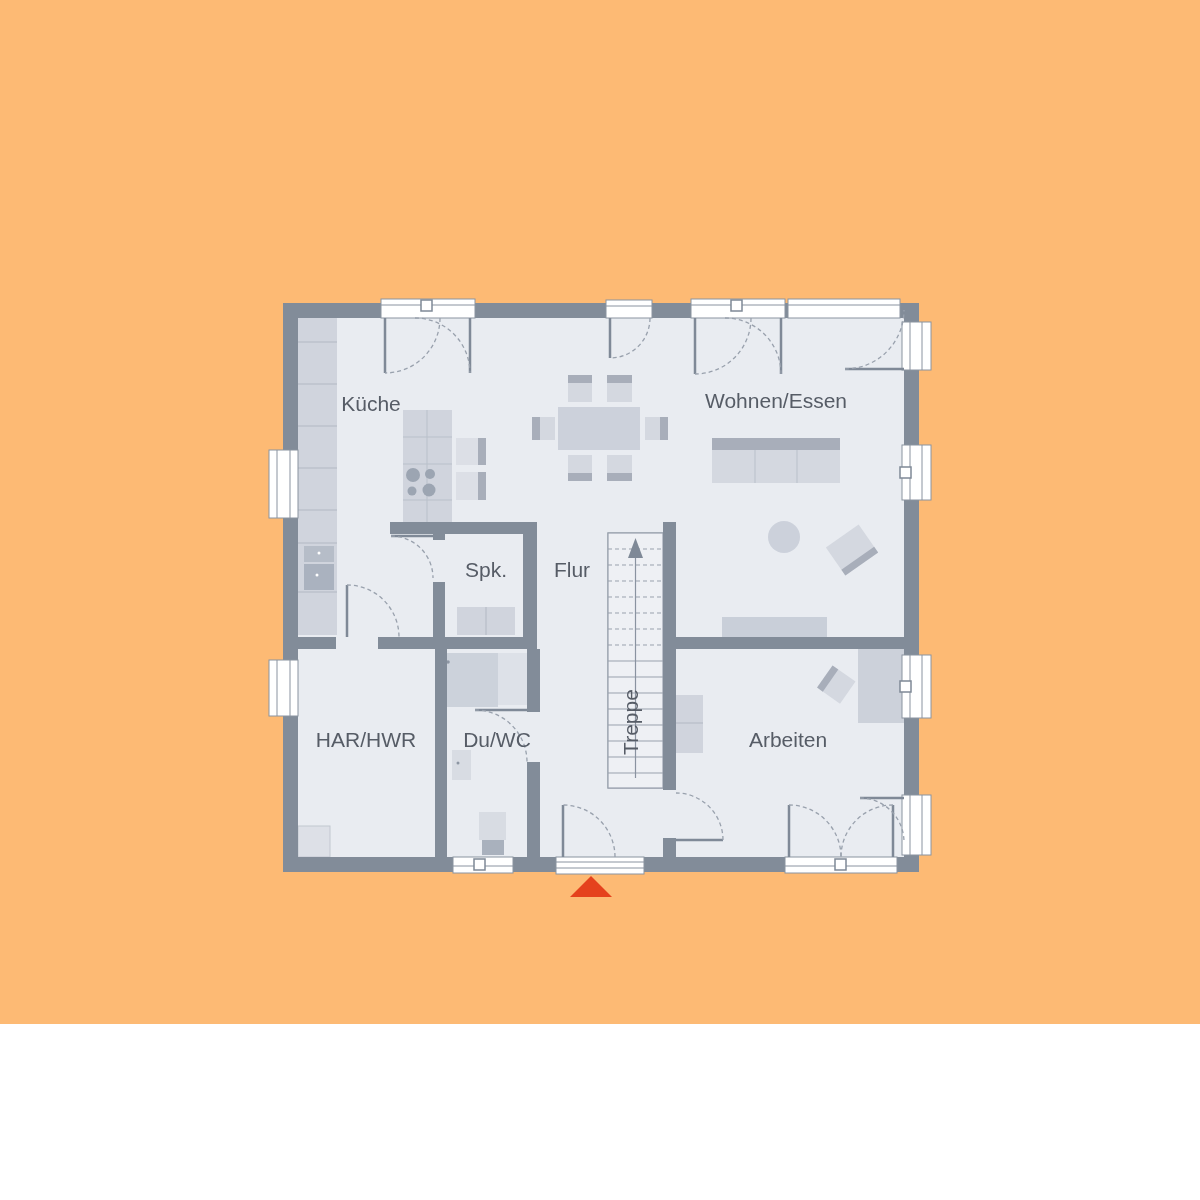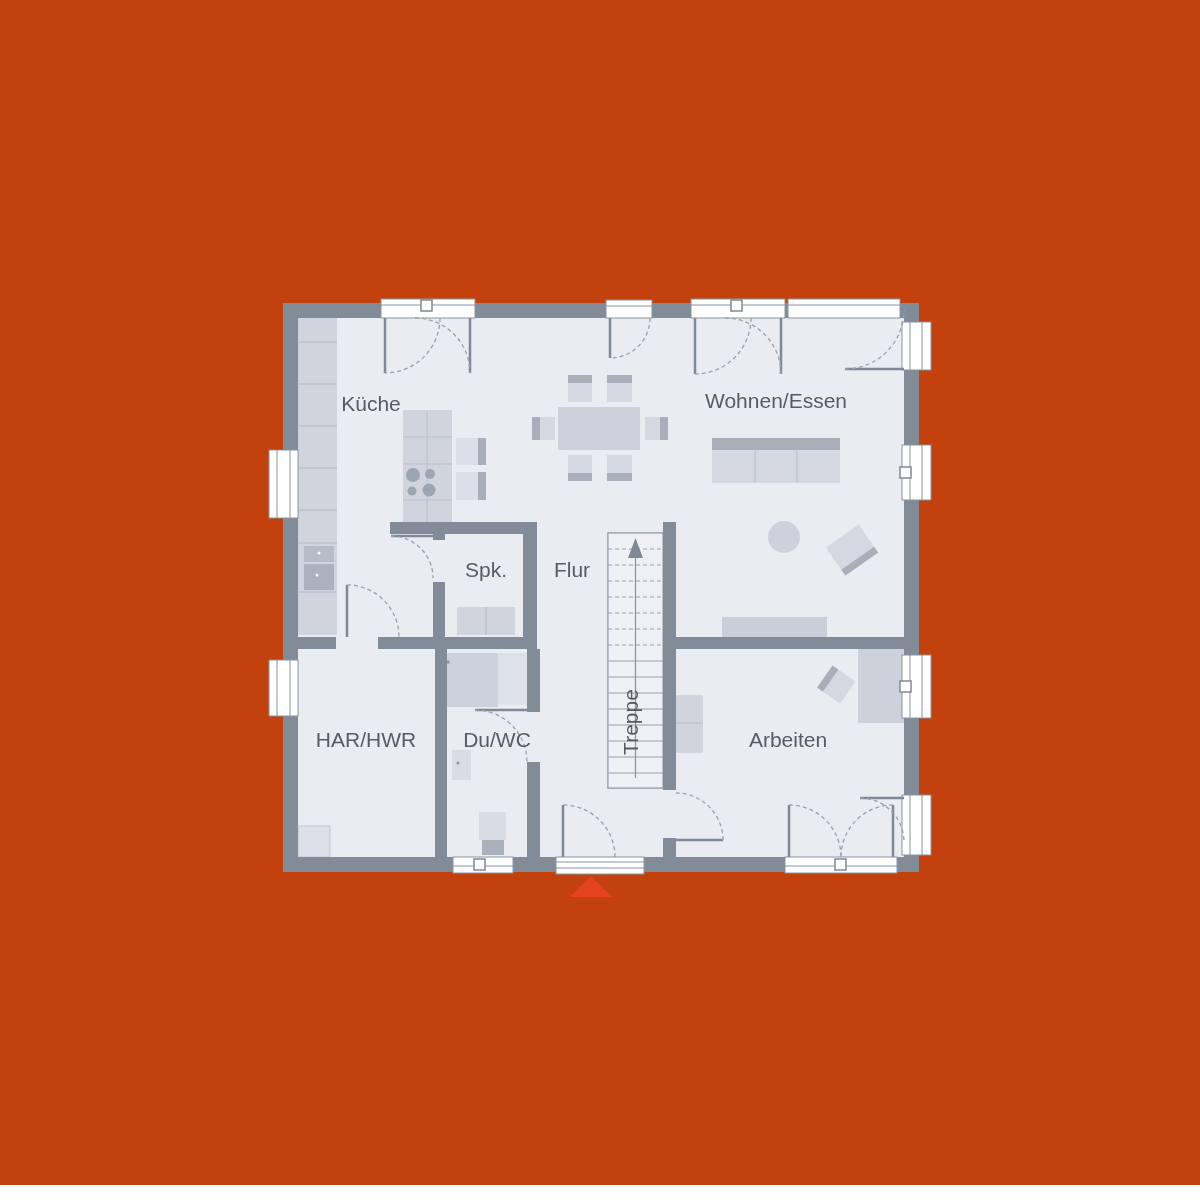--- a/index.html
+++ b/index.html
@@ -9,21 +9,21 @@
     --furn-light:#dcdfe6;
     --furn-mid:#d0d4dd;
     --furn-seat:#d4d8e0;
     --furn-dark:#a8aeba;
     --line:#99a1ad;
     --frame:#8a93a0;
     --label:#565c66;
     --accent:#e5421d;
   }
   html,body{margin:0;padding:0;background:#ffffff;}
-  .canvas{position:relative;width:1200px;height:1185px;background:#c2410c;overflow:hidden;}
+  .canvas{position:relative;width:1200px;height:1024px;background:#fdba74;overflow:hidden;}
   svg{position:absolute;left:0;top:0;}
   .wall{fill:var(--wall);}
   .floor{fill:var(--floor);}
   .stairfloor{fill:var(--stairfloor);stroke:var(--line);stroke-width:1.2;}
   .furn-light{fill:var(--furn-light);}
   .furn-mid{fill:var(--furn-mid);}
   .furn-seat{fill:var(--furn-seat);}
   .furn-dark{fill:var(--furn-dark);}
   .thin{stroke:#b2b8c3;stroke-width:1;}
   .grid{stroke:#b9c0ca;stroke-width:1;}

